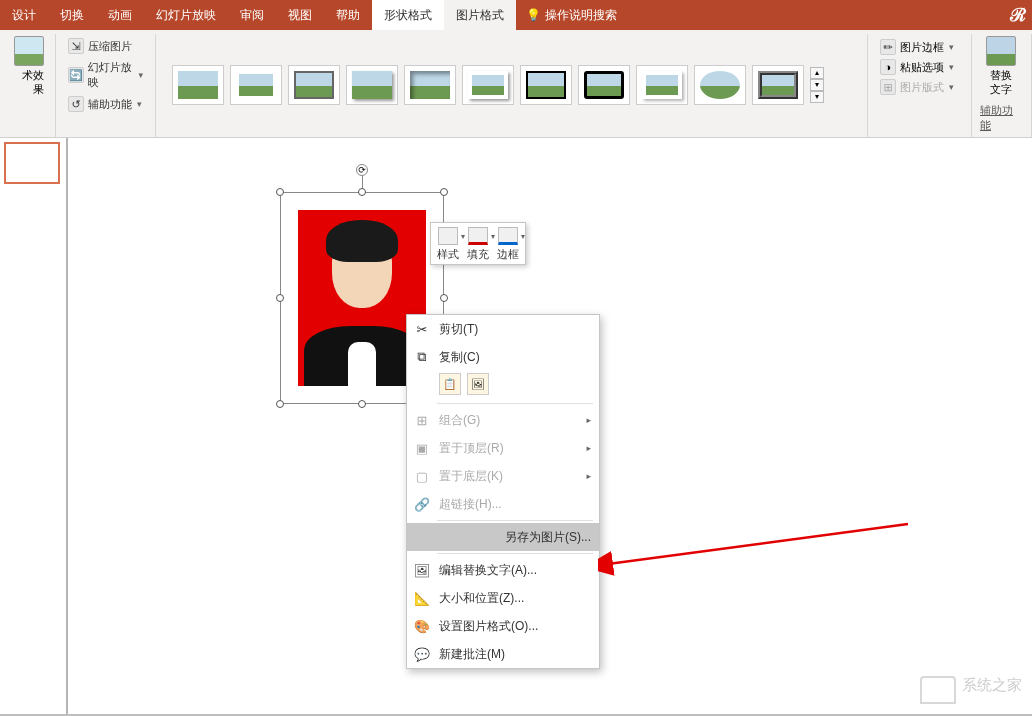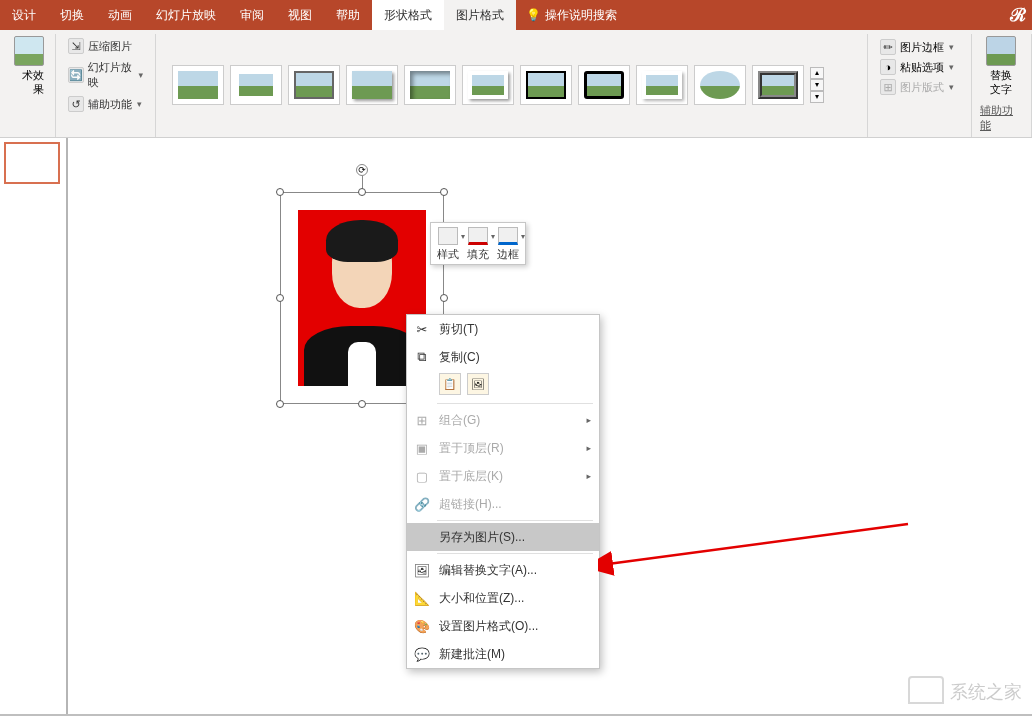--- a/index.html
+++ b/index.html
@@ -67,33 +67,33 @@
     .mini-toolbar { position: absolute; left: 362px; top: 84px; background: #fff; border: 1px solid #c6c6c6; box-shadow: 2px 2px 5px rgba(0,0,0,.2); padding: 4px 6px 2px; display: flex; gap: 8px; }
     .mini-btn { display: flex; flex-direction: column; align-items: center; gap: 2px; cursor: pointer; }
     .mini-icon { width: 20px; height: 18px; border: 1px solid #bbb; background: #f0f0f0; position: relative; }
     .mini-label { font-size: 11px; color: #333; }
     .mini-caret { position: absolute; right: -8px; top: 4px; font-size: 8px; color: #666; }
     
     
     .ctx-menu { position: absolute; left: 338px; top: 176px; width: 194px; background: #fff; border: 1px solid #c6c6c6; box-shadow: 2px 3px 8px rgba(0,0,0,.25); font-size: 12px; }
     .ctx-item { display: flex; align-items: center; padding: 5px 8px 5px 6px; gap: 8px; cursor: pointer; color: #333; position: relative; }
     .ctx-item.disabled { color: #aaa; cursor: default; }
-    .ctx-item.highlighted { background: #c8c8c8; }
+    .ctx-item.highlighted { background: #c8c8c8; justify-content: flex-end; }
     .ctx-icon { width: 18px; height: 18px; display: inline-flex; align-items: center; justify-content: center; font-size: 13px; flex-shrink: 0; }
     .ctx-arrow { position: absolute; right: 8px; font-size: 9px; color: #666; }
     .ctx-sep { height: 1px; background: #e0e0e0; margin: 2px 6px 2px 30px; }
     .ctx-paste-opts { display: flex; gap: 6px; padding: 2px 6px 6px 32px; }
     .paste-opt { width: 22px; height: 22px; border: 1px solid #ccc; background: #fdf6e3; display: flex; align-items: center; justify-content: center; font-size: 11px; cursor: pointer; }
     .ctx-title { padding: 5px 8px 3px 32px; color: #333; font-size: 12px; }
     
     
     .arrow-ann { position: absolute; left: 530px; top: 378px; pointer-events: none; }
     
     
-    .watermark { position: absolute; right: 10px; bottom: 12px; opacity: .25; font-size: 18px; color: #333; display: flex; align-items: flex-end; gap: 6px; }
+    .watermark { position: absolute; right: 10px; bottom: 12px; opacity: .25; font-size: 15px; color: #333; display: flex; align-items: flex-start; gap: 6px; }
     .wm-icon { width: 36px; height: 28px; border: 2px solid #666; border-radius: 4px 4px 0 0; }
     .bottom-line { position: absolute; left: 0; bottom: 0; width: 100%; height: 2px; background: #bfbfbf; }
   </style>
 </head>
 <body>
 
 <div class="tabs-bar">
   <div class="tab">设计</div>
   <div class="tab">切换</div>
   <div class="tab">动画</div>

